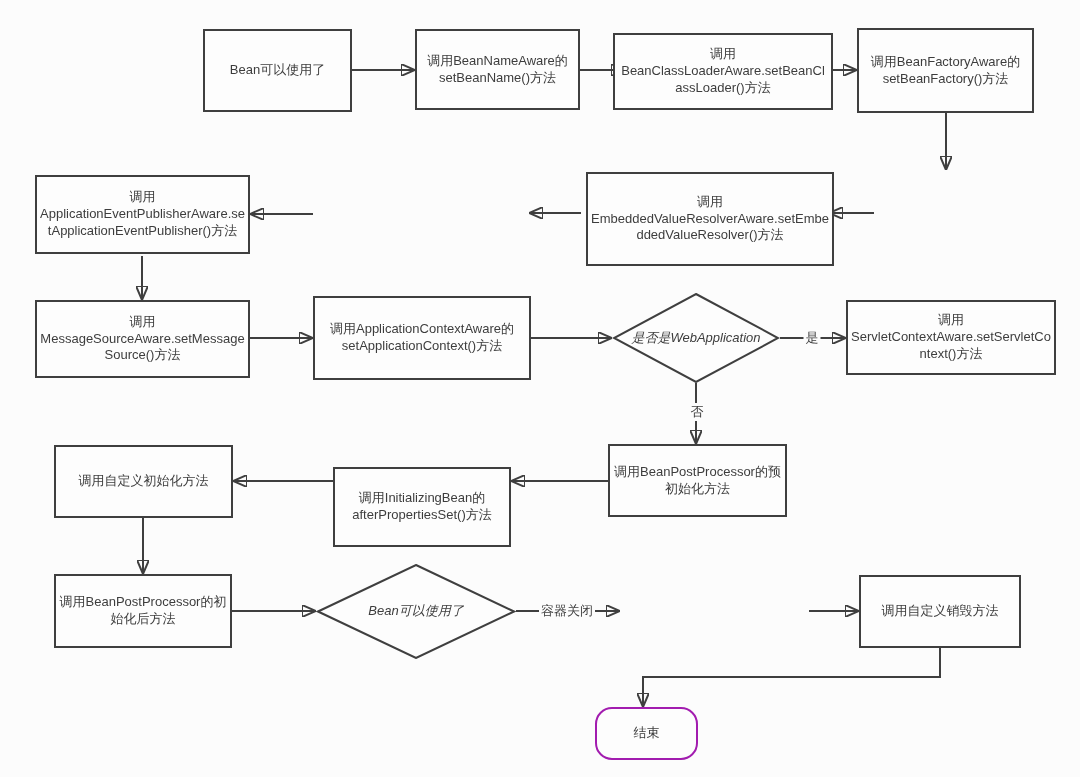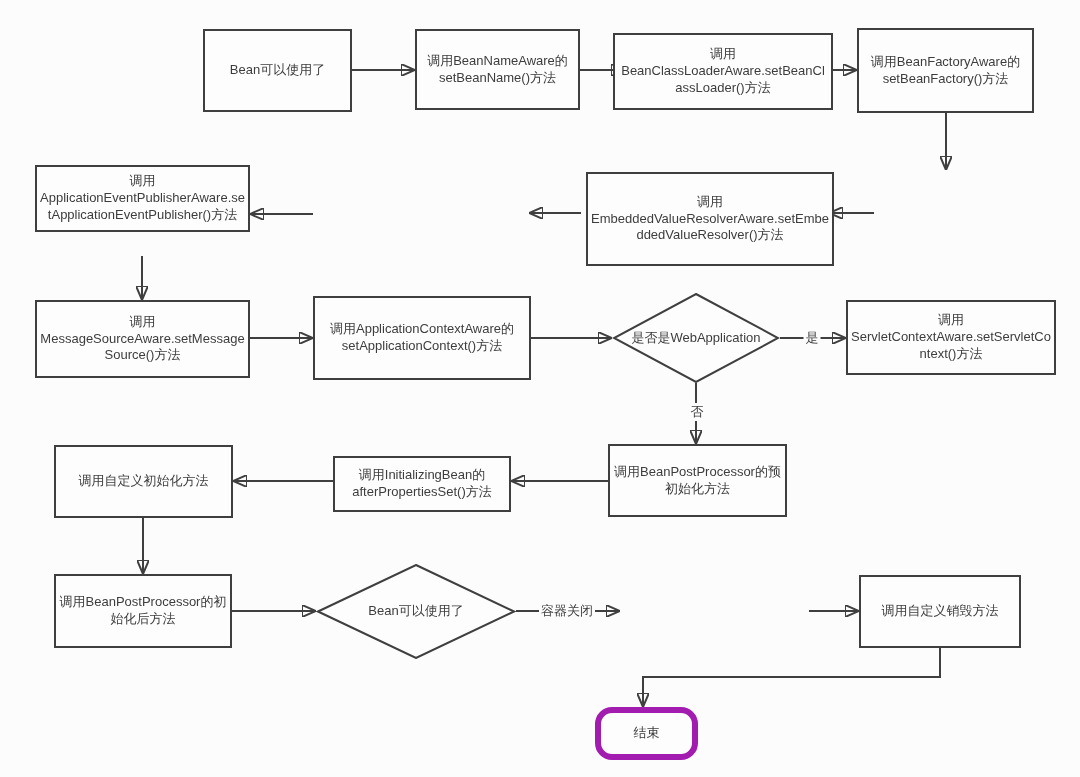--- a/index.html
+++ b/index.html
@@ -19,26 +19,26 @@
     box-sizing: border-box;
   }
   .process {
     background: #fdfdfd;
     border: 2px solid #3f3f3f;
     padding: 2px 3px;
   }
   .process .node-label { width: 100%; overflow-wrap: break-word; }
   .terminator {
     background: #fdfdfd;
-    border: 6px solid #a21caf;
+    border: 2px solid #a21caf;
     border-radius: 17px;
   }
   .decision .diamond { position: absolute; left: 0; top: 0; }
   .decision .diamond polygon { fill: #fdfdfd; stroke: #3f3f3f; stroke-width: 2; }
-  .decision .node-label { position: relative; white-space: nowrap; z-index: 1; }
+  .decision .node-label { position: relative; white-space: nowrap; z-index: 1; font-style: italic; }
   .edge-label {
     position: absolute;
     transform: translate(-50%, -50%);
     background: #fcfcfc;
     font-size: 13px; color: #3d3d3d;
     padding: 0 2px;
     white-space: nowrap;
     z-index: 2;
   }
 </style>
@@ -83,21 +83,21 @@
   <div class="node process" style="left:613px;top:33px;width:220px;height:77px">
     <span class="node-label">调用BeanClassLoaderAware.setBeanClassLoader()方法</span>
   </div>
   <div class="node process" style="left:857px;top:28px;width:177px;height:85px">
     <span class="node-label">调用BeanFactoryAware的setBeanFactory()方法</span>
   </div>
 
   <div class="node process" style="left:586px;top:172px;width:248px;height:94px">
     <span class="node-label">调用EmbeddedValueResolverAware.setEmbeddedValueResolver()方法</span>
   </div>
-  <div class="node process" style="left:35px;top:165px;width:215px;height:67px">
+  <div class="node process" style="left:35px;top:175px;width:215px;height:79px">
     <span class="node-label">调用ApplicationEventPublisherAware.setApplicationEventPublisher()方法</span>
   </div>
 
   <div class="node process" style="left:35px;top:300px;width:215px;height:78px">
     <span class="node-label">调用MessageSourceAware.setMessageSource()方法</span>
   </div>
   <div class="node process" style="left:313px;top:296px;width:218px;height:84px">
     <span class="node-label">调用ApplicationContextAware的setApplicationContext()方法</span>
   </div>
   <div class="node decision" style="left:612px;top:293px;width:168px;height:90px">
@@ -106,21 +106,21 @@
     </svg>
     <span class="node-label">是否是WebApplication</span>
   </div>
   <div class="node process" style="left:846px;top:300px;width:210px;height:75px">
     <span class="node-label">调用ServletContextAware.setServletContext()方法</span>
   </div>
 
   <div class="node process" style="left:608px;top:444px;width:179px;height:73px">
     <span class="node-label">调用BeanPostProcessor的预初始化方法</span>
   </div>
-  <div class="node process" style="left:333px;top:456px;width:178px;height:56px">
+  <div class="node process" style="left:333px;top:467px;width:178px;height:80px">
     <span class="node-label">调用InitializingBean的afterPropertiesSet()方法</span>
   </div>
   <div class="node process" style="left:54px;top:445px;width:179px;height:73px">
     <span class="node-label">调用自定义初始化方法</span>
   </div>
 
   <div class="node process" style="left:54px;top:574px;width:178px;height:74px">
     <span class="node-label">调用BeanPostProcessor的初始化后方法</span>
   </div>
   <div class="node decision" style="left:316px;top:564px;width:200px;height:95px">

